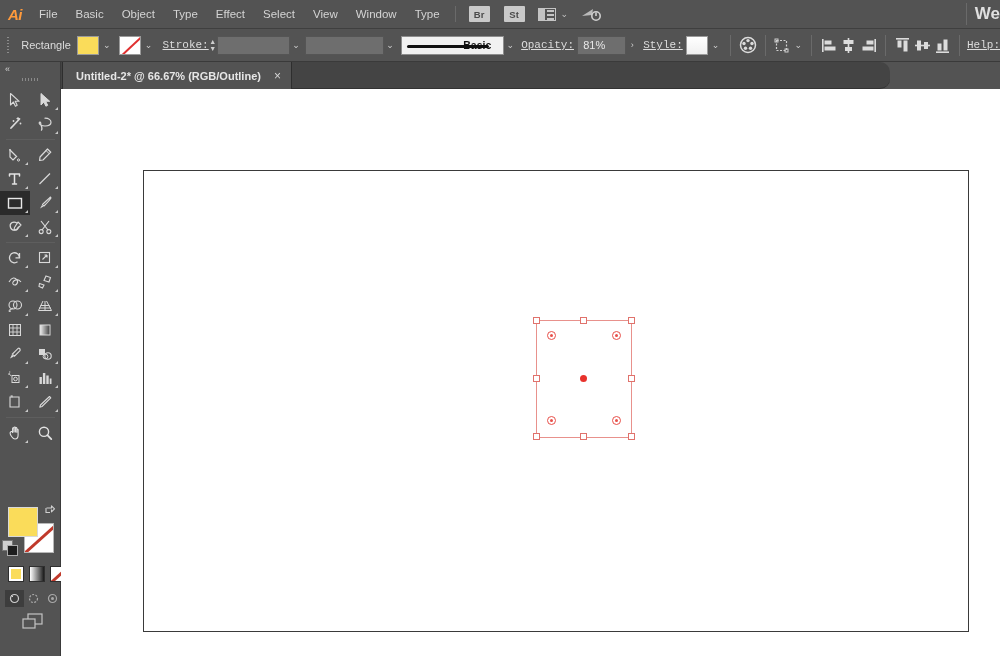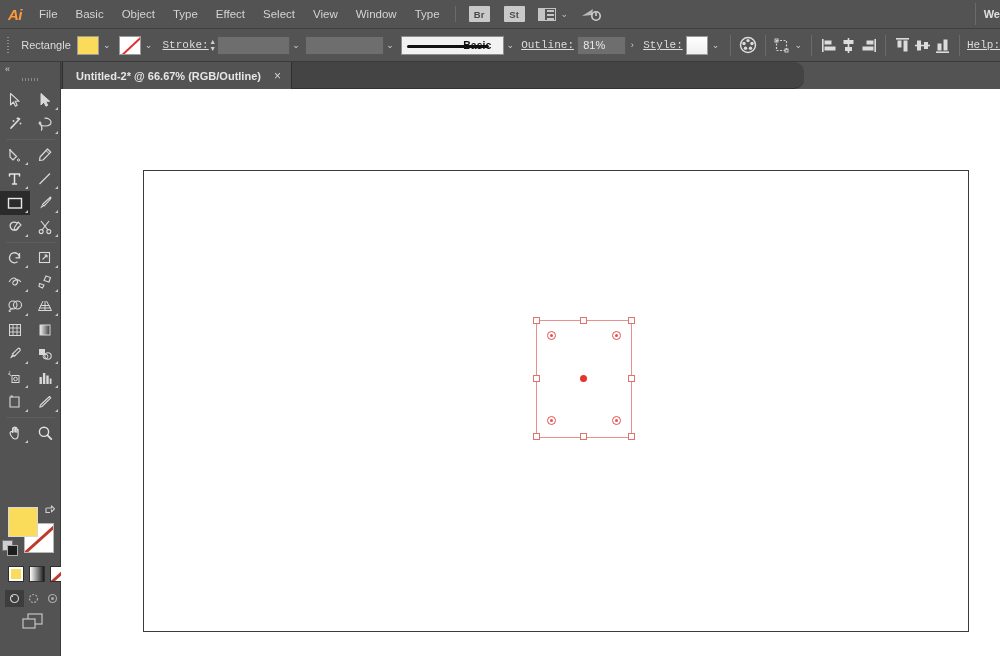--- a/index.html
+++ b/index.html
@@ -35,21 +35,21 @@
   }
   .arrange-btn { display: flex; align-items: center; margin-left: 6px; cursor: pointer; }
   .arrange-ico { width: 18px; height: 13px; border: 1.4px solid #c4c4c4; position: relative; }
   .arrange-ico:before { content:""; position:absolute; left:0; top:0; width:6px; height:11px; background:#c4c4c4;}
   .arrange-ico:after { content:""; position:absolute; left:8px; top:1.5px; width:7px; height:2px;
      background:#c4c4c4; box-shadow: 0 4px 0 #c4c4c4, 0 8px 0 #c4c4c4;}
   .chev { margin-left: 5px; color: #c4c4c4; font-size: 9px; }
   .cloud-ico { margin-left: 12px; width: 22px; height: 16px; position: relative; }
   .mb-right { margin-left: auto; display: flex; align-items: center; height: 29px; }
   .ws-label {
-    font-size: 11px; color: #e0e0e0; font-weight: bold;
+    font-size: 17px; color: #e0e0e0; font-weight: bold;
     padding-left: 8px; white-space: nowrap; overflow: hidden;
   }
   .mb-vsep { width: 1px; height: 22px; background: #6a6a6a; }
 
   
   .controlbar {
     position: absolute; left: 0; top: 29px; width: 1000px; height: 33px;
     background: #535353; display: flex; align-items: center;
     border-bottom: 1px solid #3a3a3a; padding-left: 4px;
   }
@@ -98,21 +98,21 @@
   .opac-field { width: 58px; justify-content: flex-start; }
   .cb-sep { width: 1px; height: 21px; background: #6a6a6a; margin: 0 7px; }
   .icon-btn {
     width: 22px; height: 22px; display: flex; align-items: center; justify-content: center;
     cursor: pointer; margin: 0 1px;
   }
   .gap4 { width: 4px; } .gap6 { width: 6px; } .gap8 { width: 8px; }
 
   
   .tabbar {
-    position: absolute; left: 0; top: 62px; width: 804px; height: 27px;
+    position: absolute; left: 0; top: 62px; width: 890px; height: 27px;
     background: #444444; border-bottom: 1px solid #323232; border-radius: 10px;
   }
   .doc-tab {
     position: absolute; left: 62px; top: 0; height: 27px; background: #535353;
     display: flex; align-items: center; padding: 0 10px 0 13px;
     border-right: 1px solid #2e2e2e; border-left: 1px solid #2e2e2e;
   }
   .doc-tab .tt { font-size: 11px; color: #e6e6e6; font-weight: bold; white-space: nowrap; }
   .doc-tab .cx { margin-left: 13px; font-size: 12px; color: #d6d6d6; cursor: pointer; }
 
@@ -273,21 +273,21 @@
     <div class="gap4"></div>
     <div class="field stroke-prof"></div>
     <div class="dd-arrow">⌄</div>
     <div class="gap6"></div>
     <div class="brush-field">
       <span class="stroke-line"></span>
       <span class="bl">Basic</span>
     </div>
     <div class="dd-arrow">⌄</div>
     <div class="gap6"></div>
-    <div class="cb-label u">Outline:</div>
+    <div class="cb-label u">Opacity:</div>
     <div class="gap4"></div>
     <div class="field opac-field">81%</div>
     <div class="dd-arrow">›</div>
     <div class="gap6"></div>
     <div class="cb-label u">Style:</div>
     <div class="gap4"></div>
     <div class="swatch-btn">
       <span class="swatch style"></span>
       <span class="dd-arrow">⌄</span>
     </div>

